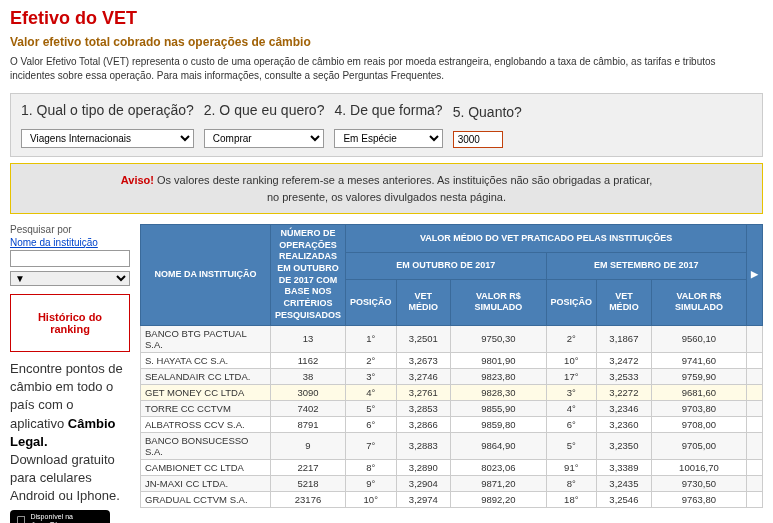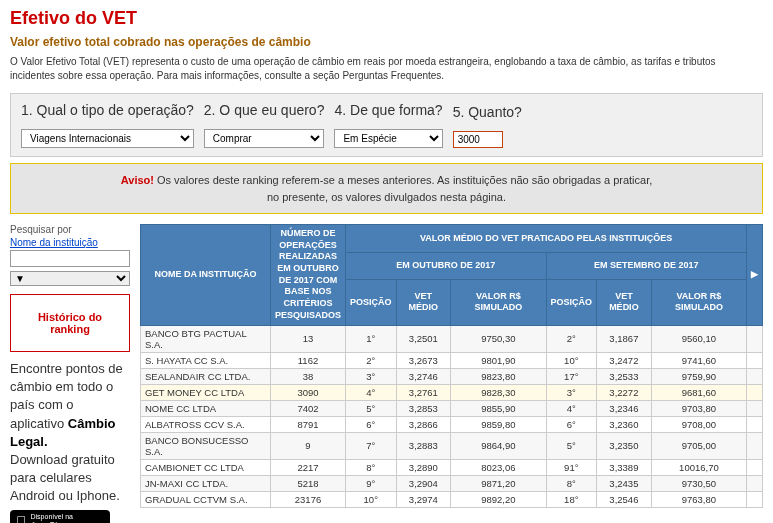--- a/index.html
+++ b/index.html
@@ -198,21 +198,21 @@
     <td>3090</td>
     <td>4°</td>
     <td>3,2761</td>
     <td>9828,30</td>
     <td>3°</td>
     <td>3,2272</td>
     <td>9681,60</td>
     <td></td>
   </tr>
           <tr>
-    <td>NOME CC LTDA</td>
+    <td>TORRE CC CCTVM</td>
     <td>7402</td>
     <td>5°</td>
     <td>3,2853</td>
     <td>9855,90</td>
     <td>4°</td>
     <td>3,2346</td>
     <td>9703,80</td>
     <td></td>
   </tr>
           <tr>

